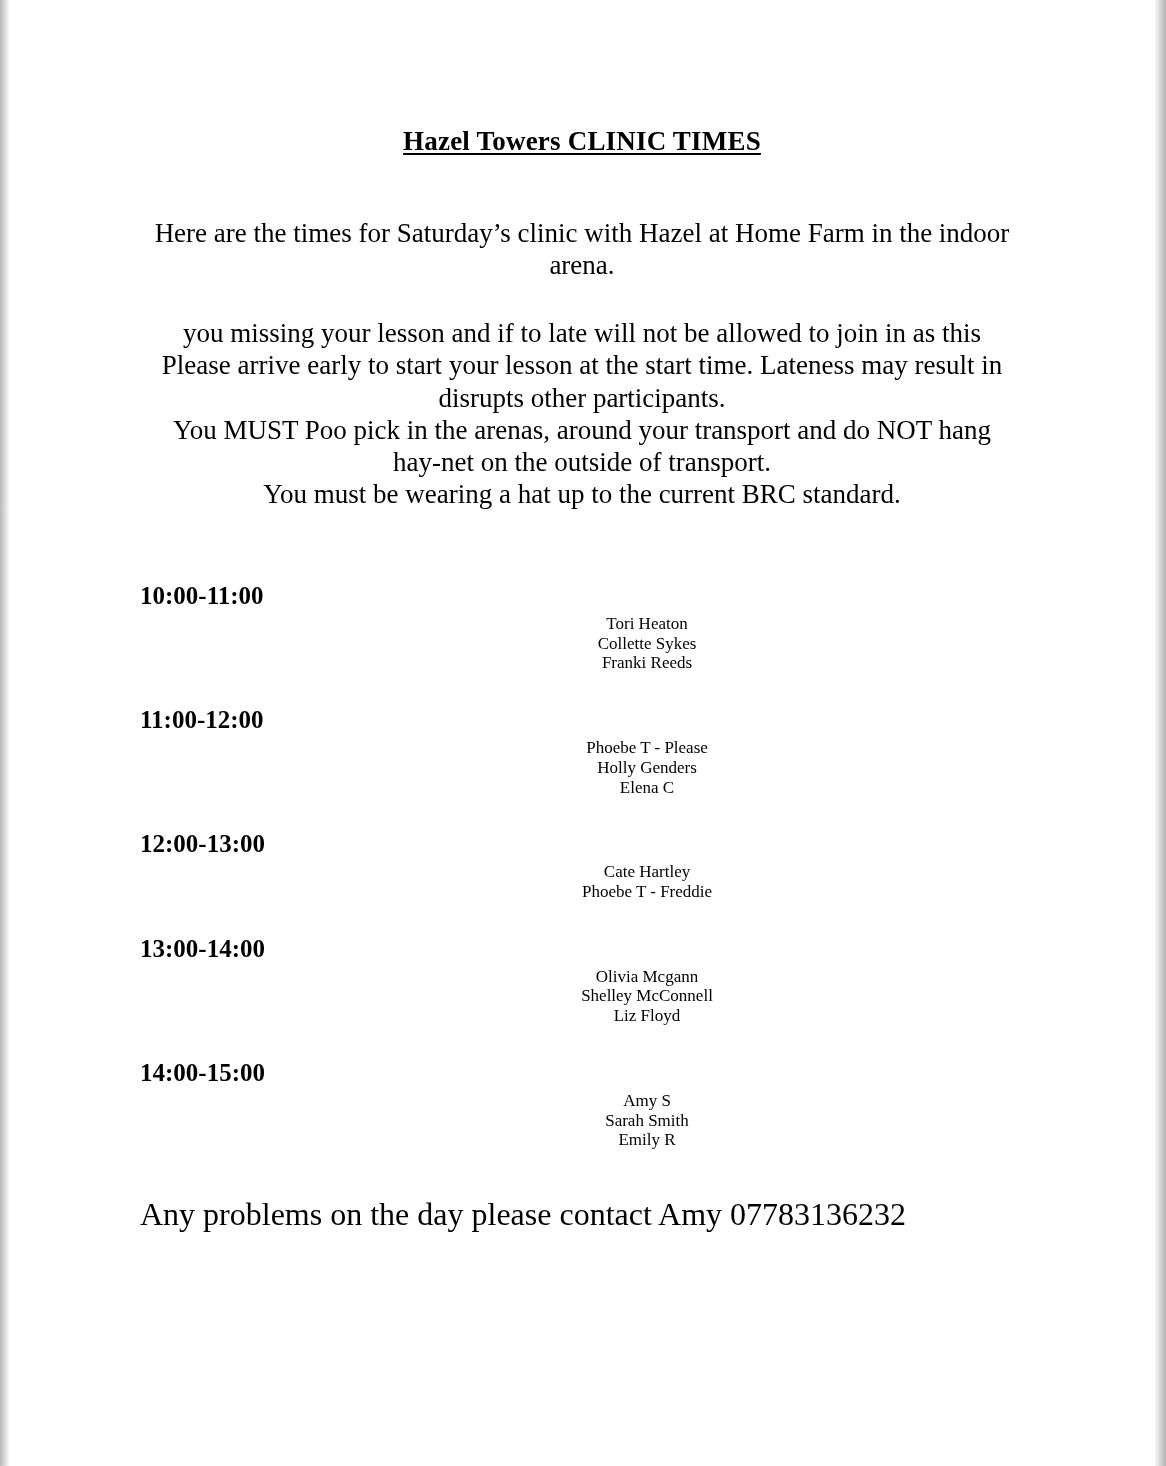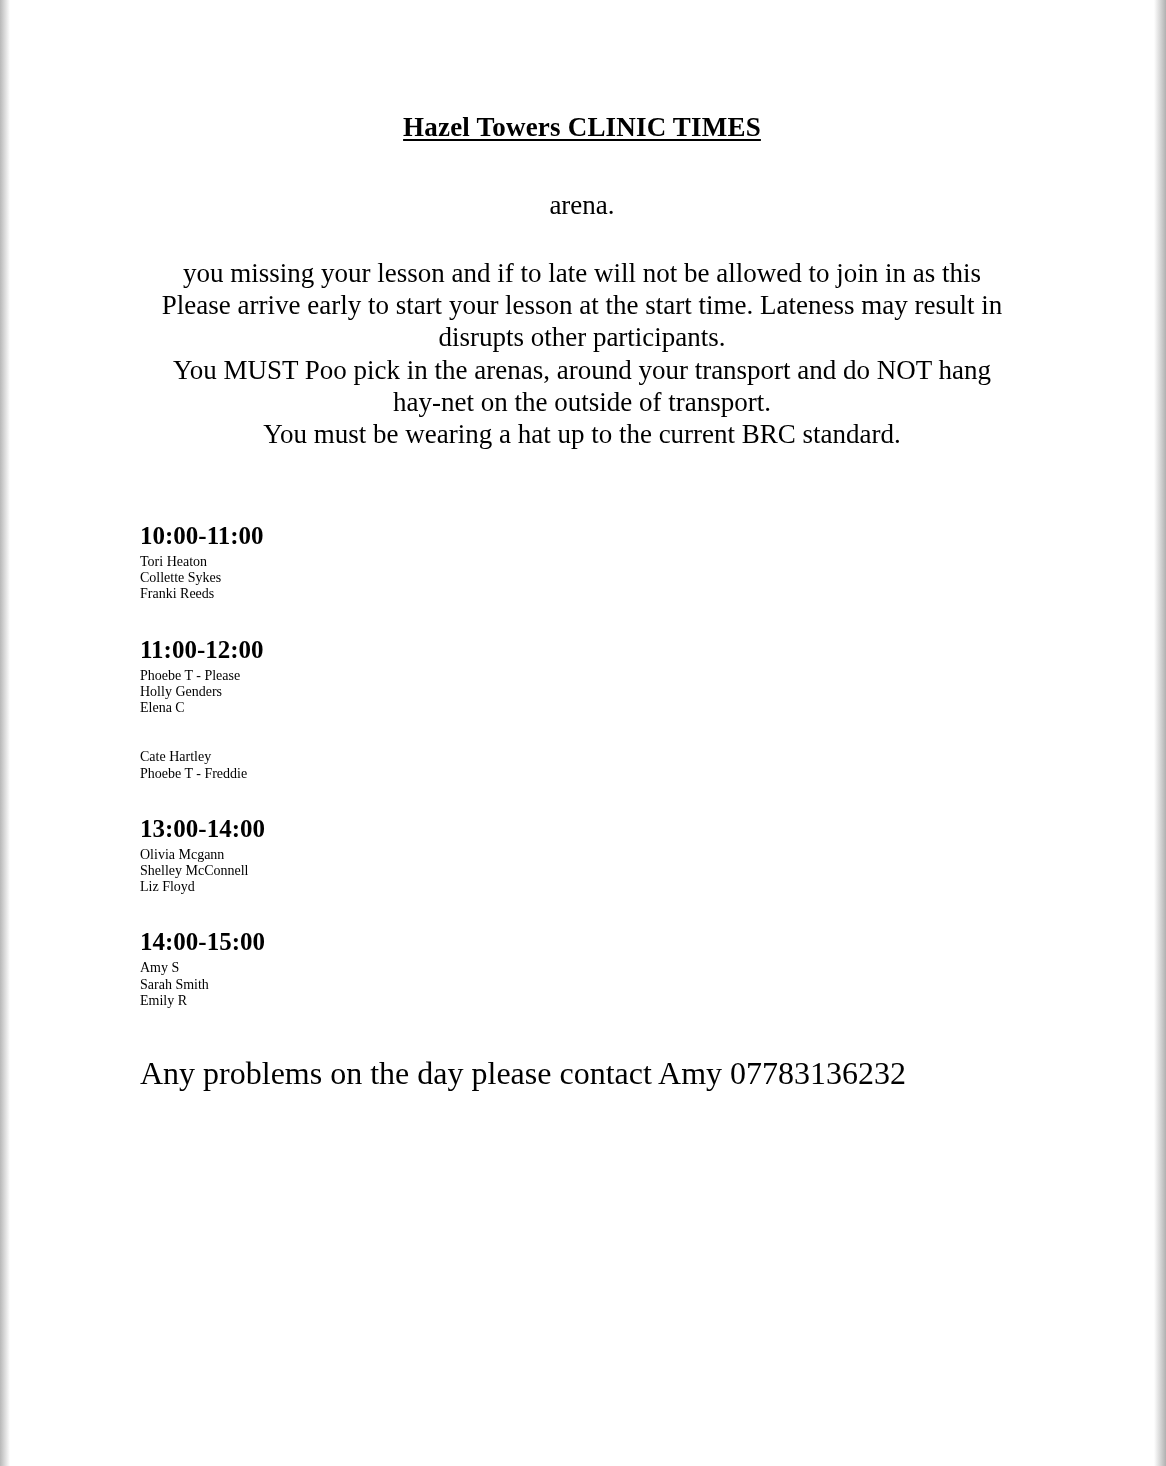--- a/index.html
+++ b/index.html
@@ -37,21 +37,21 @@
     top: 0;
     width: 1144px;
     height: 1466px;
     background: #ffffff;
   }
   .doc-title {
     text-align: center;
     font-weight: bold;
     font-size: 27px;
     letter-spacing: 0.2px;
-    margin: 2px;
+    margin: 16px;
     padding-top: 110px;
     text-decoration: underline;
     text-underline-offset: 3px;
   }
   .intro {
     margin: 0 auto;
     width: 880px;
     text-align: center;
     font-size: 27px;
     line-height: 1.19;
@@ -72,40 +72,42 @@
   .slot {
     margin-bottom: 33px;
   }
   .slot-time {
     font-weight: bold;
     font-size: 25px;
     line-height: 1.12;
     margin-bottom: 4px;
   }
   .slot-name {
-    font-size: 14px;
+    font-size: 17px;
     line-height: 1.16;
+    text-align: center;
   }
   .footer-note {
     padding-left: 130px;
     padding-top: 13px;
     font-size: 32px;
   }
 </style>
 </head>
 <body>
 
 <div class="page-shadow-left"></div>
 <div class="page-shadow-right"></div>
 
 <div class="page">
 
   <h1 class="doc-title">Hazel Towers CLINIC TIMES</h1>
 
   <div class="intro intro-block-1">
+    <span class="intro-line">Here are the times for Saturday’s clinic with Hazel at Home Farm in the indoor</span>
     <span class="intro-line">arena.</span>
   </div>
 
   <div class="intro intro-block-2">
     <span class="intro-line">you missing your lesson and if to late will not be allowed to join in as this</span>
     <span class="intro-line">Please arrive early to start your lesson at the start time. Lateness may result in</span>
     <span class="intro-line">disrupts other participants.</span>
     <span class="intro-line">You MUST Poo pick in the arenas, around your transport and do NOT hang</span>
     <span class="intro-line">hay-net on the outside of transport.</span>
     <span class="intro-line">You must be wearing a hat up to the current BRC standard.</span>
@@ -121,20 +123,21 @@
     </div>
 
     <div class="slot">
       <div class="slot-time">11:00-12:00</div>
       <div class="slot-name">Phoebe T - Please</div>
       <div class="slot-name">Holly Genders</div>
       <div class="slot-name">Elena C</div>
     </div>
 
     <div class="slot">
+      <div class="slot-time">12:00-13:00</div>
       <div class="slot-name">Cate Hartley</div>
       <div class="slot-name">Phoebe T - Freddie</div>
     </div>
 
     <div class="slot">
       <div class="slot-time">13:00-14:00</div>
       <div class="slot-name">Olivia Mcgann</div>
       <div class="slot-name">Shelley McConnell</div>
       <div class="slot-name">Liz Floyd</div>
     </div>

